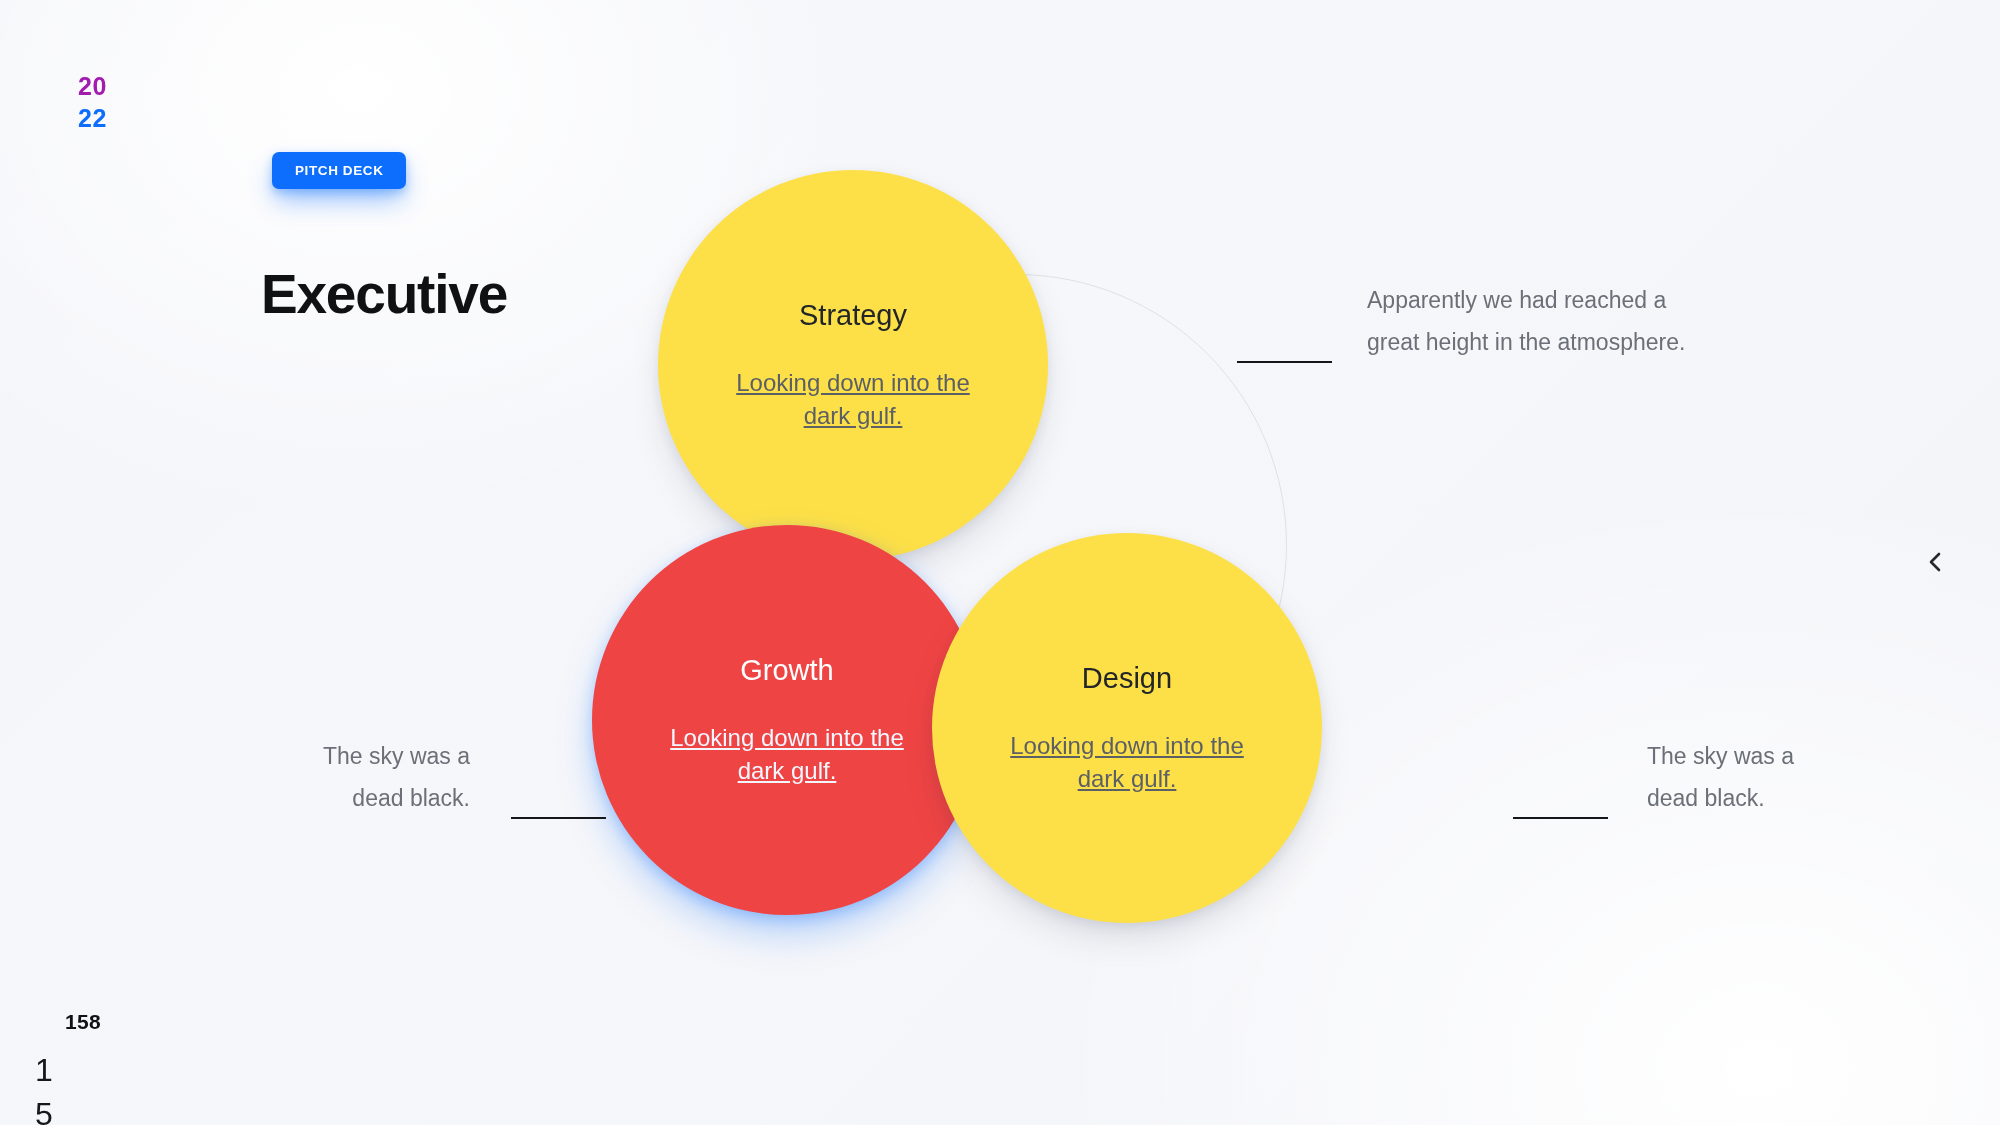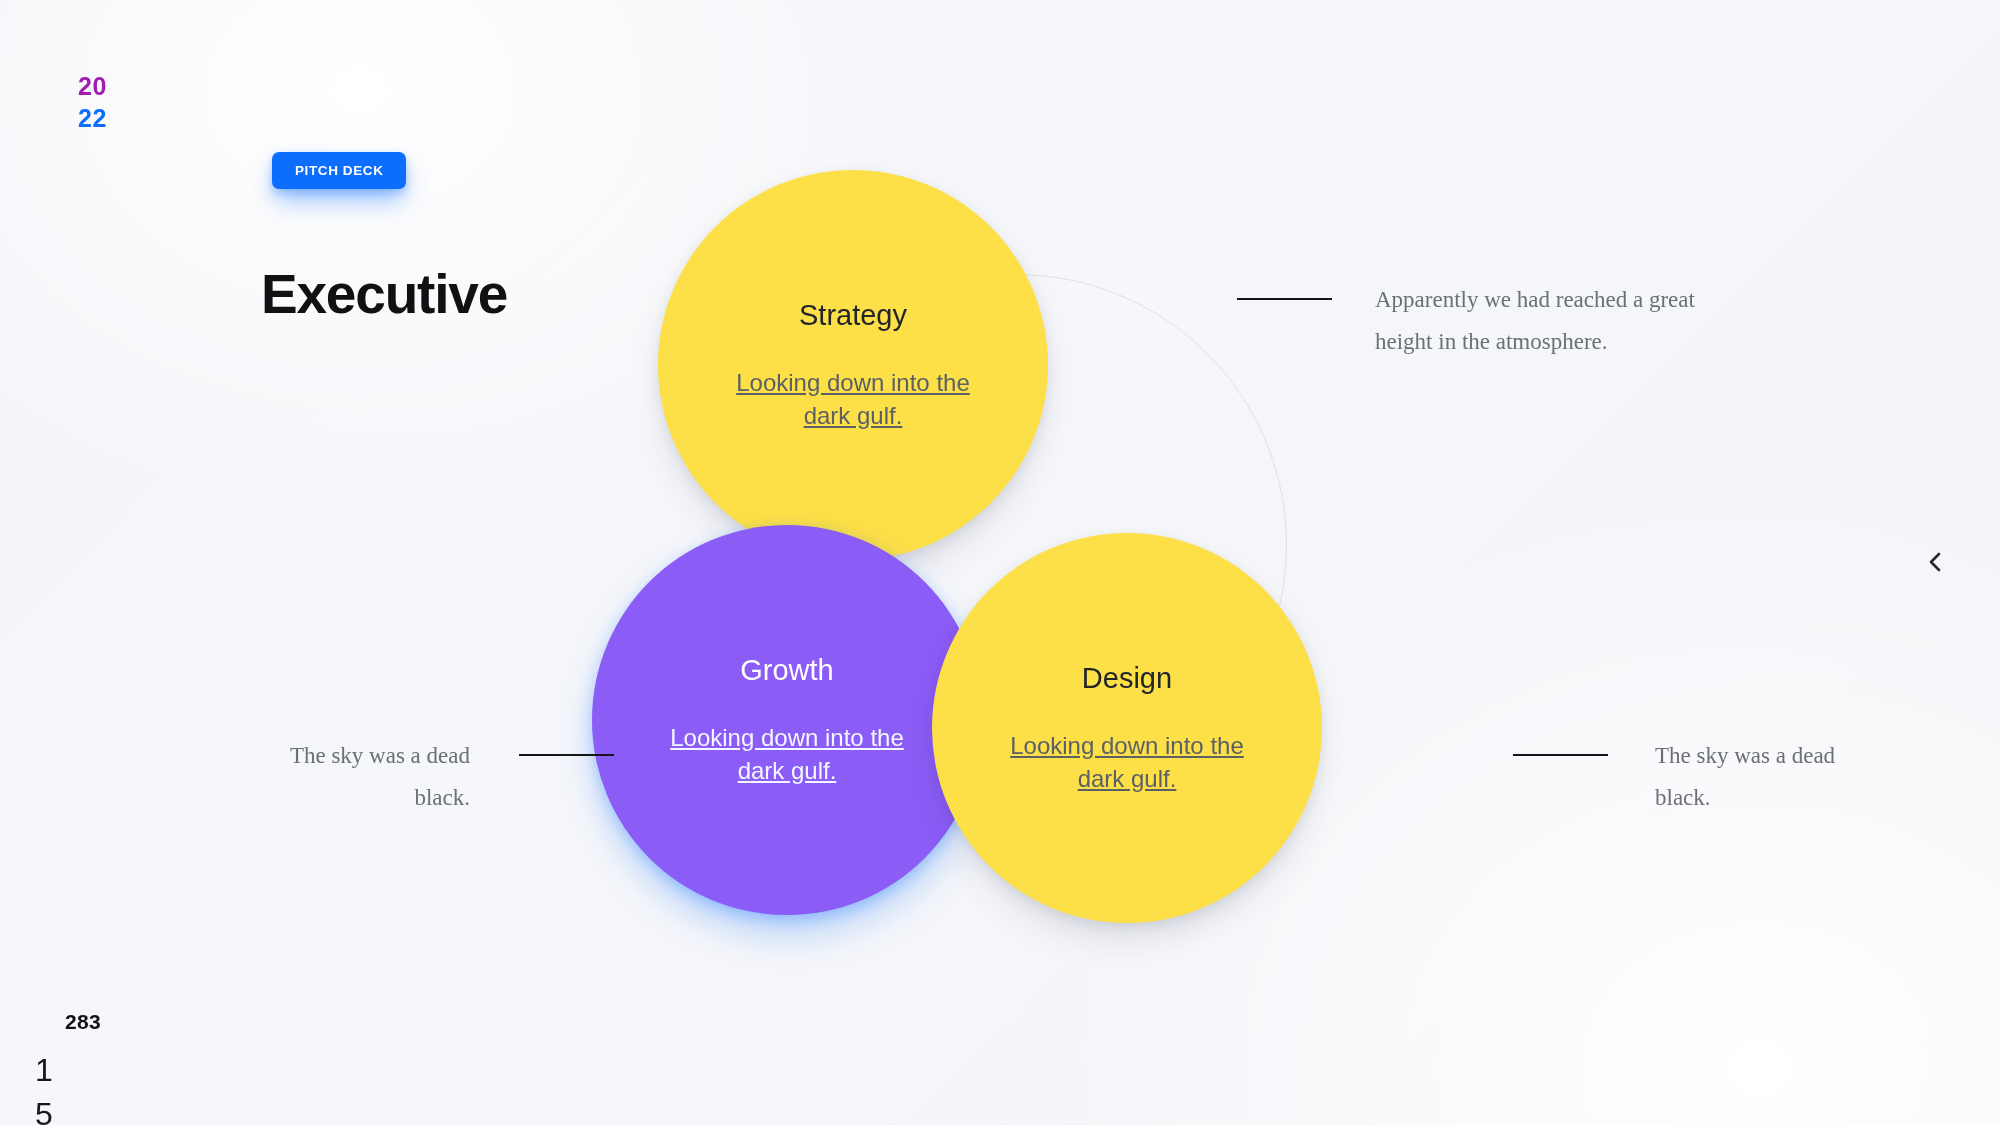--- a/index.html
+++ b/index.html
@@ -49,35 +49,35 @@
     position:absolute; width:390px; height:390px; border-radius:50%;
     display:flex; flex-direction:column; align-items:center; justify-content:center;
     text-align:center;
   }
   .bubble.light{
     background:#fde047;
     box-shadow:0 18px 42px -14px rgba(31,42,74,0.22),
                0 3px 12px rgba(31,42,74,0.07);
   }
   .bubble.accent{
-    background:#8b5cf6;
+    background:#ef4444;
     box-shadow:0 20px 46px -12px rgba(13,110,253,0.45),
                0 4px 14px rgba(13,110,253,0.22);
   }
   .b-strategy{ left:66px;  top:0px;   }
   .b-growth{   left:0px;   top:355px; }
   .b-design{   left:340px; top:363px; }
 
   .b-title{ font-size:29px; color:#232629; line-height:34px; }
   .b-body{ font-size:24px; line-height:33px; color:#5b5f66; margin-top:34px; width:255px;text-decoration:underline; }
   .bubble.accent .b-title{ color:#ffffff; }
   .bubble.accent .b-body{ color:#f2f7ff; }
 
   
-  .anno{ position:absolute; display:flex; align-items:flex-start; gap:16px;font-family:Liberation Serif, serif; }
+  .anno{ position:absolute; display:flex; align-items:flex-end; gap:8px; }
   .rule{ height:2px; background:#141619; width:95px; flex:none; }
   .anno-text{ font-size:23px; line-height:42px; color:#6b6f77; }
 
   .anno-right-top{ left:1237px; top:279px; }
   .anno-right-top .rule{ margin-top:19px; }
   .anno-right-top .anno-text{ margin-left:27px; width:330px; }
 
   .anno-right-bot{ left:1513px; top:735px; }
   .anno-right-bot .rule{ margin-top:19px; }
   .anno-right-bot .anno-text{ margin-left:31px; width:200px; }
@@ -151,19 +151,19 @@
   </div>
 
   <div class="nav-prev">
     <span>
       <svg width="26" height="26" viewBox="0 0 26 26" aria-hidden="true">
         <path d="M17 5 L9 13 L17 21" fill="none" stroke="#26282c" stroke-width="2.6" stroke-linecap="round" stroke-linejoin="round"></path>
       </svg>
     </span>
   </div>
 
-  <div class="page-count">283</div>
+  <div class="page-count">158</div>
   <div class="page-stack">
     <span>1</span>
     <span>5</span>
   </div>
 
 </div>
 
 </body></html>

